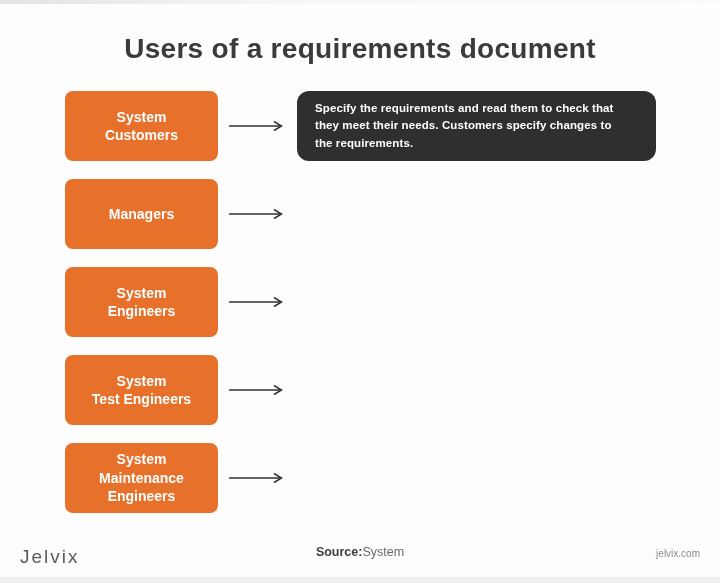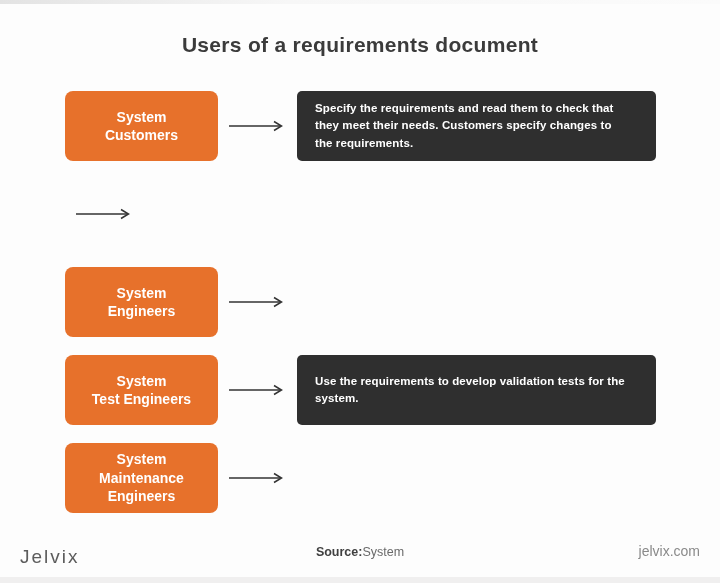--- a/index.html
+++ b/index.html
@@ -26,21 +26,21 @@
     bottom: 0; left: 0; right: 0;
     height: 6px;
     background: #f0efef;
   }
   .title {
     position: absolute;
     top: 33px;
     left: 0;
     width: 100%;
     text-align: center;
-    font-size: 21px;
+    font-size: 28px;
     font-weight: 700;
     letter-spacing: 0.3px;
     color: #3b3b3b;
   }
   .rows {
     position: absolute;
     top: 91px;
     left: 65px;
     width: 591px;
     display: flex;
@@ -70,21 +70,21 @@
   .arrow-cell {
     width: 79px;
     flex: 0 0 79px;
     display: flex;
     align-items: center;
     justify-content: center;
   }
   .desc-box {
     flex: 1;
     background: #2f2f2f;
-    border-radius: 5px;
+    border-radius: 12px;
     color: #ffffff;
     font-size: 11.5px;
     font-weight: 600;
     line-height: 1.5;
     letter-spacing: 0.1px;
     display: flex;
     align-items: center;
     padding: 0 28px 0 18px;
     box-sizing: border-box;
   }
@@ -108,21 +108,21 @@
   }
   .footer-source .src-label {
     font-weight: 700;
     color: #3f3f3f;
     margin-right: 0;
   }
   .footer-site {
     position: absolute;
     right: 20px;
     bottom: 24px;
-    font-size: 14px;
+    font-size: 10px;
     color: #8a8a8a;
   }
 </style>
 </head>
 <body>
 
 <div class="canvas">
   <div class="edge-top"></div>
 
   <div class="title">Users of a requirements document</div>
@@ -137,20 +137,21 @@
           <line x1="2" y1="6" x2="53" y2="6" stroke="#333333" stroke-width="1.5"></line>
           <path d="M47,1.5 L54.5,6 L47,10.5" fill="none" stroke="#333333" stroke-width="1.5"></path>
         </svg>
       </div>
       <div class="desc-box">
         <span>Specify the requirements and read them to check that they meet their needs. Customers specify changes to the requirements.</span>
       </div>
     </div>
 
     <div class="row">
+      <div class="role-box">Managers</div>
       <div class="arrow-cell">
         <svg width="62" height="12" viewBox="0 0 62 12">
           <line x1="2" y1="6" x2="53" y2="6" stroke="#333333" stroke-width="1.5"></line>
           <path d="M47,1.5 L54.5,6 L47,10.5" fill="none" stroke="#333333" stroke-width="1.5"></path>
         </svg>
       </div>
     </div>
 
     <div class="row">
       <div class="role-box">System
@@ -164,23 +165,20 @@
     </div>
 
     <div class="row">
       <div class="role-box">System
 Test Engineers</div>
       <div class="arrow-cell">
         <svg width="62" height="12" viewBox="0 0 62 12">
           <line x1="2" y1="6" x2="53" y2="6" stroke="#333333" stroke-width="1.5"></line>
           <path d="M47,1.5 L54.5,6 L47,10.5" fill="none" stroke="#333333" stroke-width="1.5"></path>
         </svg>
-      </div>
-      <div class="desc-box">
-        <span>Use the requirements to develop validation tests for the system.</span>
       </div>
     </div>
 
     <div class="row">
       <div class="role-box">System
 Maintenance
 Engineers</div>
       <div class="arrow-cell">
         <svg width="62" height="12" viewBox="0 0 62 12">
           <line x1="2" y1="6" x2="53" y2="6" stroke="#333333" stroke-width="1.5"></line>

